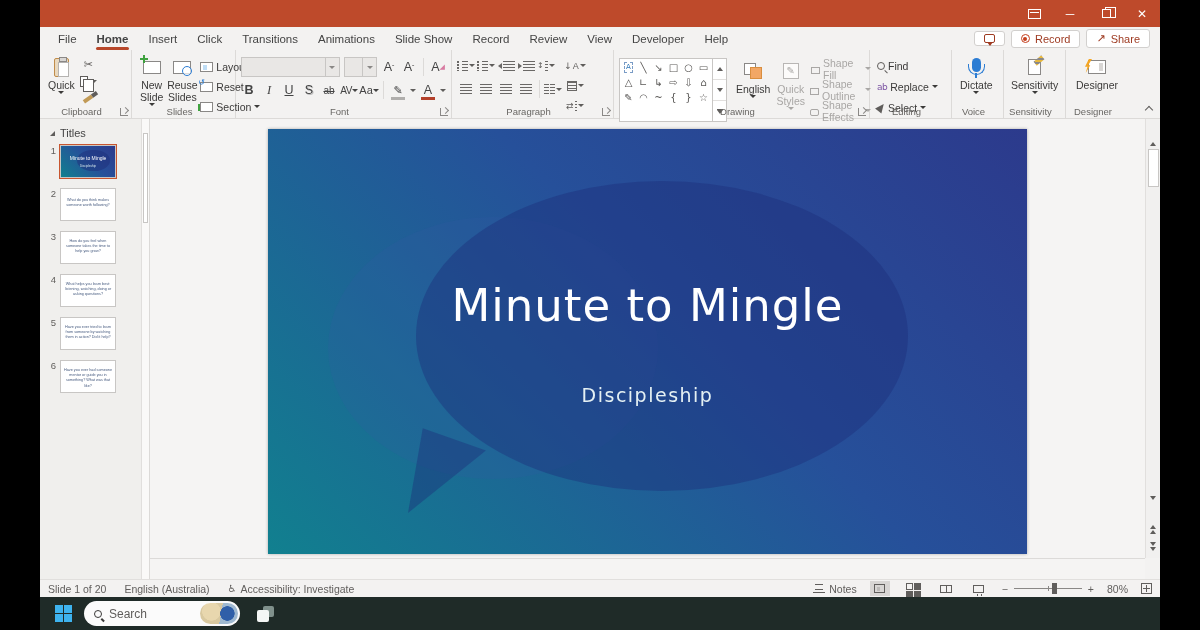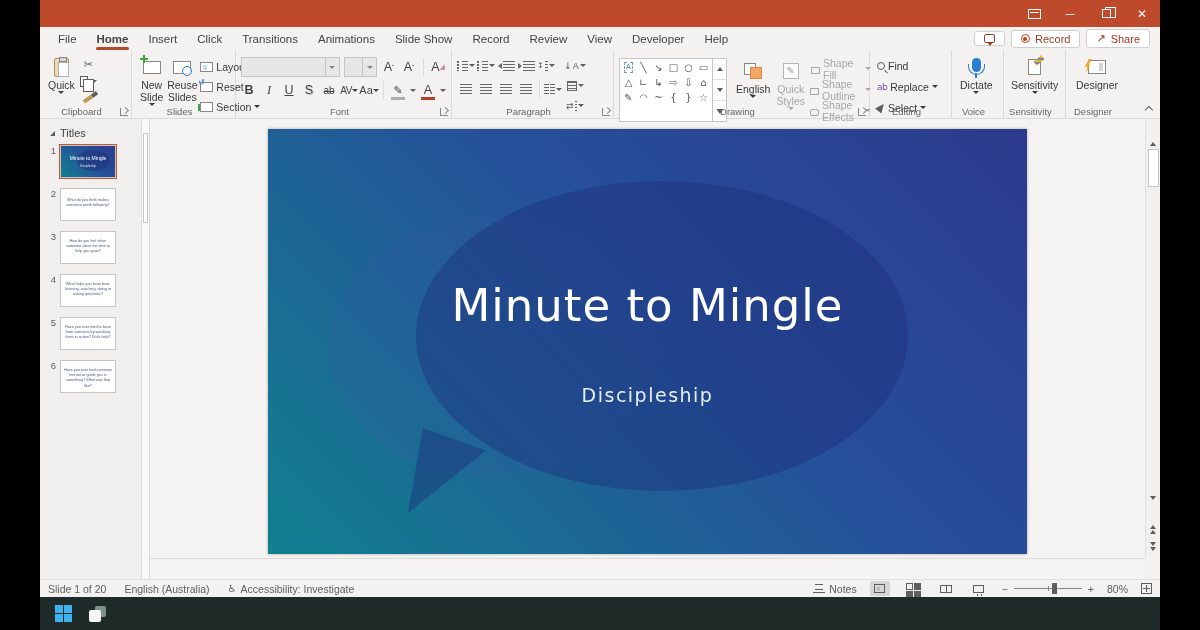--- a/index.html
+++ b/index.html
@@ -692,14 +692,19 @@
   </div>
 </div>
 
 <div class="taskbar">
   <span class="startbtn">
       <span></span>
       <span></span>
       <span></span>
       <span></span>
     </span>
+  <div class="tb-search">
+    <span class="tb-mag"></span>
+    <input type="text" placeholder="Search" style="">
+    <span class="tb-img"></span>
+  </div>
   <span class="taskview"></span>
 </div>
 
 </body></html>

